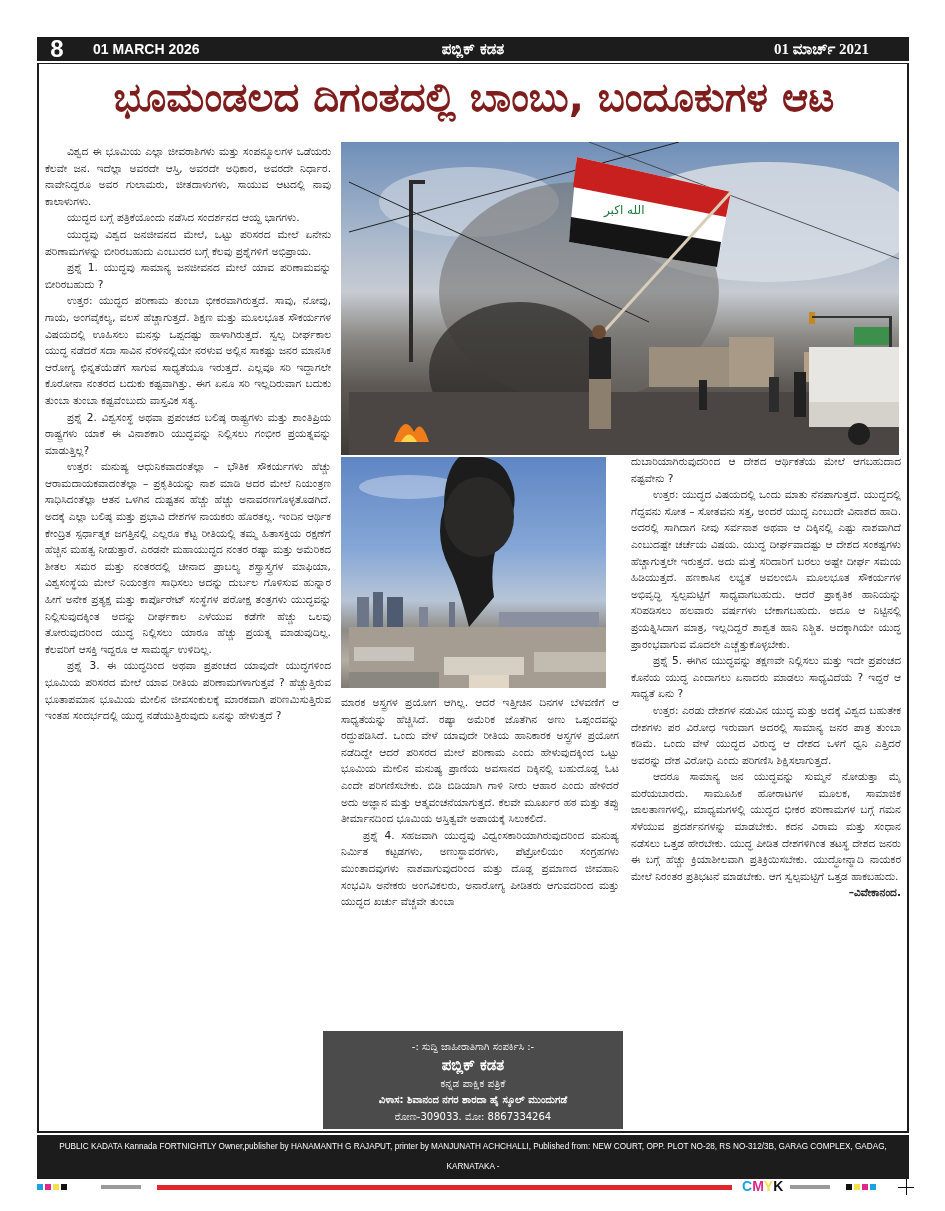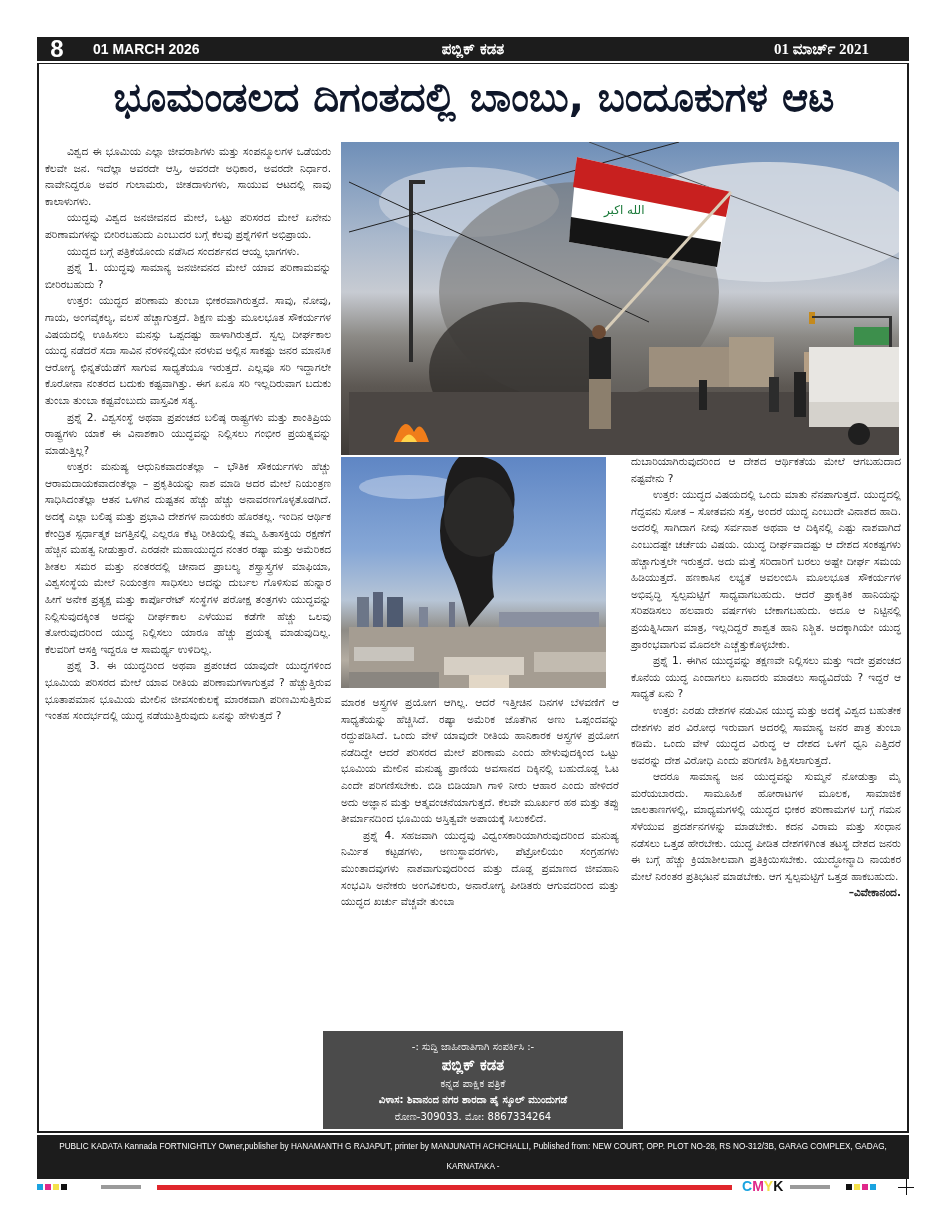--- a/index.html
+++ b/index.html
@@ -10,21 +10,21 @@
 
   
   .masthead { position: absolute; left: 0; top: 0; width: 872px; height: 24px; background: #1c1c1c; color: #fff; display: flex; align-items: center; }
   .masthead .pgno { font-family: "Liberation Sans", sans-serif; font-weight: bold; font-size: 24px; width: 40px; text-align: center; line-height: 24px; }
   .masthead .date-en { font-family: "Liberation Sans", sans-serif; font-weight: bold; font-size: 14px; margin-left: 16px; }
   .masthead .paper { position: absolute; left: 0; right: 0; text-align: center; font-weight: bold; font-size: 15px; }
   .masthead .date-kn { position: absolute; right: 40px; font-family: "Liberation Serif", serif; font-weight: bold; font-size: 15px; }
 
   .frame { position: absolute; left: 0; top: 26px; width: 872px; height: 1070px; border: 2px solid #1c1c1c; border-top: 1px solid #1c1c1c; }
 
-  .headline { position: absolute; left: 6px; top: 31px; width: 862px; text-align: center; font-weight: bold; font-size: 40px; line-height: 58px; letter-spacing: 0px; color: #0f172a; white-space: nowrap; }
+  .headline { position: absolute; left: 6px; top: 31px; width: 862px; text-align: center; font-weight: bold; font-size: 40px; line-height: 58px; letter-spacing: 0px; color: #7f1d1d; white-space: nowrap; }
 
   .col { position: absolute; font-size: 10.6px; line-height: 16.6px; text-align: justify; color: #222; }
   .col p { text-indent: 22px; }
   .col-left { left: 8px; top: 106px; width: 286px; }
   .col-mid { left: 304px; top: 657px; width: 278px; }
   .col-right { left: 594px; top: 416px; width: 270px; }
   .signoff { text-align: right; font-weight: bold; text-indent: 0 !important; }
 
   
   .photo { position: absolute; overflow: hidden; padding-left: 8px; }
@@ -57,22 +57,22 @@
     <span class="paper">ಪಬ್ಲಿಕ್ ಕಡತ</span>
     <span class="date-kn">01 ಮಾರ್ಚ್ 2021</span>
   </div>
 
   <div class="frame"></div>
 
   <h1 class="headline">ಭೂಮಂಡಲದ ದಿಗಂತದಲ್ಲಿ ಬಾಂಬು, ಬಂದೂಕುಗಳ ಆಟ</h1>
 
   <div class="col col-left">
     <p>ವಿಶ್ವದ ಈ ಭೂಮಿಯ ಎಲ್ಲಾ ಜೀವರಾಶಿಗಳು ಮತ್ತು ಸಂಪನ್ಮೂಲಗಳ ಒಡೆಯರು ಕೆಲವೇ ಜನ. ಇದೆಲ್ಲಾ ಅವರದೇ ಆಸ್ತಿ, ಅವರದೇ ಅಧಿಕಾರ, ಅವರದೇ ನಿರ್ಧಾರ. ನಾವೇನಿದ್ದರೂ ಅವರ ಗುಲಾಮರು, ಜೀತದಾಳುಗಳು, ಸಾಯುವ ಆಟದಲ್ಲಿ ನಾವು ಕಾಲಾಳುಗಳು.</p>
+    <p>ಯುದ್ಧದ ಬಗ್ಗೆ ಪತ್ರಿಕೆಯೊಂದು ನಡೆಸಿದ ಸಂದರ್ಶನದ ಆಯ್ದ ಭಾಗಗಳು.</p>
     <p>ಯುದ್ಧವು ವಿಶ್ವದ ಜನಜೀವನದ ಮೇಲೆ, ಒಟ್ಟು ಪರಿಸರದ ಮೇಲೆ ಏನೇನು ಪರಿಣಾಮಗಳನ್ನು ಬೀರಿರಬಹುದು ಎಂಬುದರ ಬಗ್ಗೆ ಕೆಲವು ಪ್ರಶ್ನೆಗಳಿಗೆ ಅಭಿಪ್ರಾಯ.</p>
-    <p>ಯುದ್ಧದ ಬಗ್ಗೆ ಪತ್ರಿಕೆಯೊಂದು ನಡೆಸಿದ ಸಂದರ್ಶನದ ಆಯ್ದ ಭಾಗಗಳು.</p>
     <p>ಪ್ರಶ್ನೆ 1. ಯುದ್ಧವು ಸಾಮಾನ್ಯ ಜನಜೀವನದ ಮೇಲೆ ಯಾವ ಪರಿಣಾಮವನ್ನು ಬೀರಿರಬಹುದು ?</p>
     <p>ಉತ್ತರ: ಯುದ್ಧದ ಪರಿಣಾಮ ತುಂಬಾ ಭೀಕರವಾಗಿರುತ್ತದೆ. ಸಾವು, ನೋವು, ಗಾಯ, ಅಂಗವೈಕಲ್ಯ, ವಲಸೆ ಹೆಚ್ಚಾಗುತ್ತದೆ. ಶಿಕ್ಷಣ ಮತ್ತು ಮೂಲಭೂತ ಸೌಕರ್ಯಗಳ ವಿಷಯದಲ್ಲಿ ಊಹಿಸಲು ಮನಸ್ಸು ಒಪ್ಪದಷ್ಟು ಹಾಳಾಗಿರುತ್ತದೆ. ಸ್ವಲ್ಪ ದೀರ್ಘಕಾಲ ಯುದ್ಧ ನಡೆದರೆ ಸದಾ ಸಾವಿನ ನೆರಳಿನಲ್ಲಿಯೇ ನರಳುವ ಅಲ್ಲಿನ ಸಾಕಷ್ಟು ಜನರ ಮಾನಸಿಕ ಆರೋಗ್ಯ ಛಿನ್ನತೆಯೆಡೆಗೆ ಸಾಗುವ ಸಾಧ್ಯತೆಯೂ ಇರುತ್ತದೆ. ಎಲ್ಲವೂ ಸರಿ ಇದ್ದಾಗಲೇ ಕೊರೋನಾ ನಂತರದ ಬದುಕು ಕಷ್ಟವಾಗಿತ್ತು. ಈಗ ಏನೂ ಸರಿ ಇಲ್ಲದಿರುವಾಗ ಬದುಕು ತುಂಬಾ ತುಂಬಾ ಕಷ್ಟವೆಂಬುದು ವಾಸ್ತವಿಕ ಸತ್ಯ.</p>
     <p>ಪ್ರಶ್ನೆ 2. ವಿಶ್ವಸಂಸ್ಥೆ ಅಥವಾ ಪ್ರಪಂಚದ ಬಲಿಷ್ಠ ರಾಷ್ಟ್ರಗಳು ಮತ್ತು ಶಾಂತಿಪ್ರಿಯ ರಾಷ್ಟ್ರಗಳು ಯಾಕೆ ಈ ವಿನಾಶಕಾರಿ ಯುದ್ಧವನ್ನು ನಿಲ್ಲಿಸಲು ಗಂಭೀರ ಪ್ರಯತ್ನವನ್ನು ಮಾಡುತ್ತಿಲ್ಲ?</p>
     <p>ಉತ್ತರ: ಮನುಷ್ಯ ಆಧುನಿಕವಾದಂತೆಲ್ಲಾ – ಭೌತಿಕ ಸೌಕರ್ಯಗಳು ಹೆಚ್ಚು ಆರಾಮದಾಯಕವಾದಂತೆಲ್ಲಾ – ಪ್ರಕೃತಿಯನ್ನು ನಾಶ ಮಾಡಿ ಅದರ ಮೇಲೆ ನಿಯಂತ್ರಣ ಸಾಧಿಸಿದಂತೆಲ್ಲಾ ಆತನ ಒಳಗಿನ ದುಷ್ಟತನ ಹೆಚ್ಚು ಹೆಚ್ಚು ಅನಾವರಣಗೊಳ್ಳತೊಡಗಿದೆ. ಅದಕ್ಕೆ ಎಲ್ಲಾ ಬಲಿಷ್ಠ ಮತ್ತು ಪ್ರಭಾವಿ ದೇಶಗಳ ನಾಯಕರು ಹೊರತಲ್ಲ. ಇಂದಿನ ಆರ್ಥಿಕ ಕೇಂದ್ರಿತ ಸ್ಪರ್ಧಾತ್ಮಕ ಜಗತ್ತಿನಲ್ಲಿ ಎಲ್ಲರೂ ಕೆಟ್ಟ ರೀತಿಯಲ್ಲಿ ತಮ್ಮ ಹಿತಾಸಕ್ತಿಯ ರಕ್ಷಣೆಗೆ ಹೆಚ್ಚಿನ ಮಹತ್ವ ನೀಡುತ್ತಾರೆ. ಎರಡನೇ ಮಹಾಯುದ್ಧದ ನಂತರ ರಷ್ಯಾ ಮತ್ತು ಅಮೆರಿಕದ ಶೀತಲ ಸಮರ ಮತ್ತು ನಂತರದಲ್ಲಿ ಚೀನಾದ ಪ್ರಾಬಲ್ಯ ಶಸ್ತ್ರಾಸ್ತ್ರಗಳ ಮಾಫಿಯಾ, ವಿಶ್ವಸಂಸ್ಥೆಯ ಮೇಲೆ ನಿಯಂತ್ರಣ ಸಾಧಿಸಲು ಅದನ್ನು ದುರ್ಬಲ ಗೊಳಿಸುವ ಹುನ್ನಾರ ಹೀಗೆ ಅನೇಕ ಪ್ರತ್ಯಕ್ಷ ಮತ್ತು ಕಾರ್ಪೊರೇಟ್ ಸಂಸ್ಥೆಗಳ ಪರೋಕ್ಷ ತಂತ್ರಗಳು ಯುದ್ಧವನ್ನು ನಿಲ್ಲಿಸುವುದಕ್ಕಿಂತ ಅದನ್ನು ದೀರ್ಘಕಾಲ ಎಳೆಯುವ ಕಡೆಗೇ ಹೆಚ್ಚು ಒಲವು ತೋರುವುದರಿಂದ ಯುದ್ಧ ನಿಲ್ಲಿಸಲು ಯಾರೂ ಹೆಚ್ಚು ಪ್ರಯತ್ನ ಮಾಡುವುದಿಲ್ಲ. ಕೆಲವರಿಗೆ ಆಸಕ್ತಿ ಇದ್ದರೂ ಆ ಸಾಮರ್ಥ್ಯ ಉಳಿದಿಲ್ಲ.</p>
     <p>ಪ್ರಶ್ನೆ 3. ಈ ಯುದ್ಧದಿಂದ ಅಥವಾ ಪ್ರಪಂಚದ ಯಾವುದೇ ಯುದ್ಧಗಳಿಂದ ಭೂಮಿಯ ಪರಿಸರದ ಮೇಲೆ ಯಾವ ರೀತಿಯ ಪರಿಣಾಮಗಳಾಗುತ್ತವೆ ? ಹೆಚ್ಚುತ್ತಿರುವ ಭೂತಾಪಮಾನ ಭೂಮಿಯ ಮೇಲಿನ ಜೀವಸಂಕುಲಕ್ಕೆ ಮಾರಕವಾಗಿ ಪರಿಣಮಿಸುತ್ತಿರುವ ಇಂತಹ ಸಂದರ್ಭದಲ್ಲಿ ಯುದ್ಧ ನಡೆಯುತ್ತಿರುವುದು ಏನನ್ನು ಹೇಳುತ್ತದೆ ?</p>
   </div>
 
   <div class="photo photo-1">
     <svg width="558" height="313" viewBox="0 0 558 313">
 
@@ -148,21 +148,21 @@
   </div>
 
   <div class="col col-mid">
     <p style="text-indent:0">ಮಾರಕ ಅಸ್ತ್ರಗಳ ಪ್ರಯೋಗ ಆಗಿಲ್ಲ. ಆದರೆ ಇತ್ತೀಚಿನ ದಿನಗಳ ಬೆಳವಣಿಗೆ ಆ ಸಾಧ್ಯತೆಯನ್ನು ಹೆಚ್ಚಿಸಿದೆ. ರಷ್ಯಾ ಅಮೆರಿಕ ಜೊತೆಗಿನ ಅಣು ಒಪ್ಪಂದವನ್ನು ರದ್ದುಪಡಿಸಿದೆ. ಒಂದು ವೇಳೆ ಯಾವುದೇ ರೀತಿಯ ಹಾನಿಕಾರಕ ಅಸ್ತ್ರಗಳ ಪ್ರಯೋಗ ನಡೆದಿದ್ದೇ ಆದರೆ ಪರಿಸರದ ಮೇಲೆ ಪರಿಣಾಮ ಎಂದು ಹೇಳುವುದಕ್ಕಿಂದ ಒಟ್ಟು ಭೂಮಿಯ ಮೇಲಿನ ಮನುಷ್ಯ ಪ್ರಾಣಿಯ ಅವಸಾನದ ದಿಕ್ಕಿನಲ್ಲಿ ಬಹುದೊಡ್ಡ ಓಟ ಎಂದೇ ಪರಿಗಣಿಸಬೇಕು. ಬಿಡಿ ಬಿಡಿಯಾಗಿ ಗಾಳಿ ನೀರು ಆಹಾರ ಎಂದು ಹೇಳಿದರೆ ಅದು ಅಜ್ಞಾನ ಮತ್ತು ಆತ್ಮವಂಚನೆಯಾಗುತ್ತದೆ. ಕೆಲವೇ ಮೂರ್ಖರ ಹಠ ಮತ್ತು ತಪ್ಪು ತೀರ್ಮಾನದಿಂದ ಭೂಮಿಯ ಅಸ್ತಿತ್ವವೇ ಅಪಾಯಕ್ಕೆ ಸಿಲುಕಲಿದೆ.</p>
     <p>ಪ್ರಶ್ನೆ 4. ಸಹಜವಾಗಿ ಯುದ್ಧವು ವಿಧ್ವಂಸಕಾರಿಯಾಗಿರುವುದರಿಂದ ಮನುಷ್ಯ ನಿರ್ಮಿತ ಕಟ್ಟಡಗಳು, ಅಣುಸ್ಥಾವರಗಳು, ಪೆಟ್ರೋಲಿಯಂ ಸಂಗ್ರಹಗಳು ಮುಂತಾದವುಗಳು ನಾಶವಾಗುವುದರಿಂದ ಮತ್ತು ದೊಡ್ಡ ಪ್ರಮಾಣದ ಜೀವಹಾನಿ ಸಂಭವಿಸಿ ಅನೇಕರು ಅಂಗವಿಕಲರು, ಅನಾರೋಗ್ಯ ಪೀಡಿತರು ಆಗುವದರಿಂದ ಮತ್ತು ಯುದ್ಧದ ಖರ್ಚು ವೆಚ್ಚವೇ ತುಂಬಾ</p>
   </div>
 
   <div class="col col-right">
     <p style="text-indent:0">ದುಬಾರಿಯಾಗಿರುವುದರಿಂದ ಆ ದೇಶದ ಆರ್ಥಿಕತೆಯ ಮೇಲೆ ಆಗಬಹುದಾದ ನಷ್ಟವೇನು ?</p>
     <p>ಉತ್ತರ: ಯುದ್ಧದ ವಿಷಯದಲ್ಲಿ ಒಂದು ಮಾತು ನೆನಪಾಗುತ್ತದೆ. ಯುದ್ಧದಲ್ಲಿ ಗೆದ್ದವನು ಸೋತ – ಸೋತವನು ಸತ್ತ, ಅಂದರೆ ಯುದ್ಧ ಎಂಬುದೇ ವಿನಾಶದ ಹಾದಿ. ಅದರಲ್ಲಿ ಸಾಗಿದಾಗ ನೀವು ಸರ್ವನಾಶ ಅಥವಾ ಆ ದಿಕ್ಕಿನಲ್ಲಿ ಎಷ್ಟು ನಾಶವಾಗಿದೆ ಎಂಬುದಷ್ಟೇ ಚರ್ಚೆಯ ವಿಷಯ. ಯುದ್ಧ ದೀರ್ಘವಾದಷ್ಟು ಆ ದೇಶದ ಸಂಕಷ್ಟಗಳು ಹೆಚ್ಚಾಗುತ್ತಲೇ ಇರುತ್ತದೆ. ಅದು ಮತ್ತೆ ಸರಿದಾರಿಗೆ ಬರಲು ಅಷ್ಟೇ ದೀರ್ಘ ಸಮಯ ಹಿಡಿಯುತ್ತದೆ. ಹಣಕಾಸಿನ ಲಭ್ಯತೆ ಅವಲಂಬಿಸಿ ಮೂಲಭೂತ ಸೌಕರ್ಯಗಳ ಅಭಿವೃದ್ಧಿ ಸ್ವಲ್ಪಮಟ್ಟಿಗೆ ಸಾಧ್ಯವಾಗಬಹುದು. ಆದರೆ ಪ್ರಾಕೃತಿಕ ಹಾನಿಯನ್ನು ಸರಿಪಡಿಸಲು ಹಲವಾರು ವರ್ಷಗಳು ಬೇಕಾಗಬಹುದು. ಅದೂ ಆ ನಿಟ್ಟಿನಲ್ಲಿ ಪ್ರಯತ್ನಿಸಿದಾಗ ಮಾತ್ರ, ಇಲ್ಲದಿದ್ದರೆ ಶಾಶ್ವತ ಹಾನಿ ನಿಶ್ಚಿತ. ಅದಕ್ಕಾಗಿಯೇ ಯುದ್ಧ ಪ್ರಾರಂಭವಾಗುವ ಮೊದಲೇ ಎಚ್ಚೆತ್ತುಕೊಳ್ಳಬೇಕು.</p>
-    <p>ಪ್ರಶ್ನೆ 1. ಈಗಿನ ಯುದ್ಧವನ್ನು ತಕ್ಷಣವೇ ನಿಲ್ಲಿಸಲು ಮತ್ತು ಇದೇ ಪ್ರಪಂಚದ ಕೊನೆಯ ಯುದ್ಧ ಎಂದಾಗಲು ಏನಾದರು ಮಾಡಲು ಸಾಧ್ಯವಿದೆಯೆ ? ಇದ್ದರೆ ಆ ಸಾಧ್ಯತೆ ಏನು ?</p>
+    <p>ಪ್ರಶ್ನೆ 5. ಈಗಿನ ಯುದ್ಧವನ್ನು ತಕ್ಷಣವೇ ನಿಲ್ಲಿಸಲು ಮತ್ತು ಇದೇ ಪ್ರಪಂಚದ ಕೊನೆಯ ಯುದ್ಧ ಎಂದಾಗಲು ಏನಾದರು ಮಾಡಲು ಸಾಧ್ಯವಿದೆಯೆ ? ಇದ್ದರೆ ಆ ಸಾಧ್ಯತೆ ಏನು ?</p>
     <p>ಉತ್ತರ: ಎರಡು ದೇಶಗಳ ನಡುವಿನ ಯುದ್ಧ ಮತ್ತು ಅದಕ್ಕೆ ವಿಶ್ವದ ಬಹುತೇಕ ದೇಶಗಳು ಪರ ವಿರೋಧ ಇರುವಾಗ ಅದರಲ್ಲಿ ಸಾಮಾನ್ಯ ಜನರ ಪಾತ್ರ ತುಂಬಾ ಕಡಿಮೆ. ಒಂದು ವೇಳೆ ಯುದ್ಧದ ವಿರುದ್ಧ ಆ ದೇಶದ ಒಳಗೆ ಧ್ವನಿ ಎತ್ತಿದರೆ ಅವರನ್ನು ದೇಶ ವಿರೋಧಿ ಎಂದು ಪರಿಗಣಿಸಿ ಶಿಕ್ಷಿಸಲಾಗುತ್ತದೆ.</p>
     <p>ಆದರೂ ಸಾಮಾನ್ಯ ಜನ ಯುದ್ಧವನ್ನು ಸುಮ್ಮನೆ ನೋಡುತ್ತಾ ಮೈ ಮರೆಯಬಾರದು. ಸಾಮೂಹಿಕ ಹೋರಾಟಗಳ ಮೂಲಕ, ಸಾಮಾಜಿಕ ಜಾಲತಾಣಗಳಲ್ಲಿ, ಮಾಧ್ಯಮಗಳಲ್ಲಿ ಯುದ್ಧದ ಭೀಕರ ಪರಿಣಾಮಗಳ ಬಗ್ಗೆ ಗಮನ ಸೆಳೆಯುವ ಪ್ರದರ್ಶನಗಳನ್ನು ಮಾಡಬೇಕು. ಕದನ ವಿರಾಮ ಮತ್ತು ಸಂಧಾನ ನಡೆಸಲು ಒತ್ತಡ ಹೇರಬೇಕು. ಯುದ್ಧ ಪೀಡಿತ ದೇಶಗಳಿಗಿಂತ ತಟಸ್ಥ ದೇಶದ ಜನರು ಈ ಬಗ್ಗೆ ಹೆಚ್ಚು ಕ್ರಿಯಾಶೀಲವಾಗಿ ಪ್ರತಿಕ್ರಿಯಿಸಬೇಕು. ಯುದ್ಧೋನ್ಮಾದಿ ನಾಯಕರ ಮೇಲೆ ನಿರಂತರ ಪ್ರತಿಭಟನೆ ಮಾಡಬೇಕು. ಆಗ ಸ್ವಲ್ಪಮಟ್ಟಿಗೆ ಒತ್ತಡ ಹಾಕಬಹುದು.</p>
     <p class="signoff">–ವಿವೇಕಾನಂದ.</p>
   </div>
 
   <div class="ad-box">
     <div class="l1">-: ಸುದ್ದಿ ಜಾಹೀರಾತಿಗಾಗಿ ಸಂಪರ್ಕಿಸಿ :-</div>
     <div class="l2">ಪಬ್ಲಿಕ್ ಕಡತ</div>
     <div class="l3">ಕನ್ನಡ ಪಾಕ್ಷಿಕ ಪತ್ರಿಕೆ</div>
     <div class="l4">ವಿಳಾಸ: ಶಿವಾನಂದ ನಗರ ಶಾರದಾ ಹೈ ಸ್ಕೂಲ್ ಮುಂದುಗಡೆ</div>

